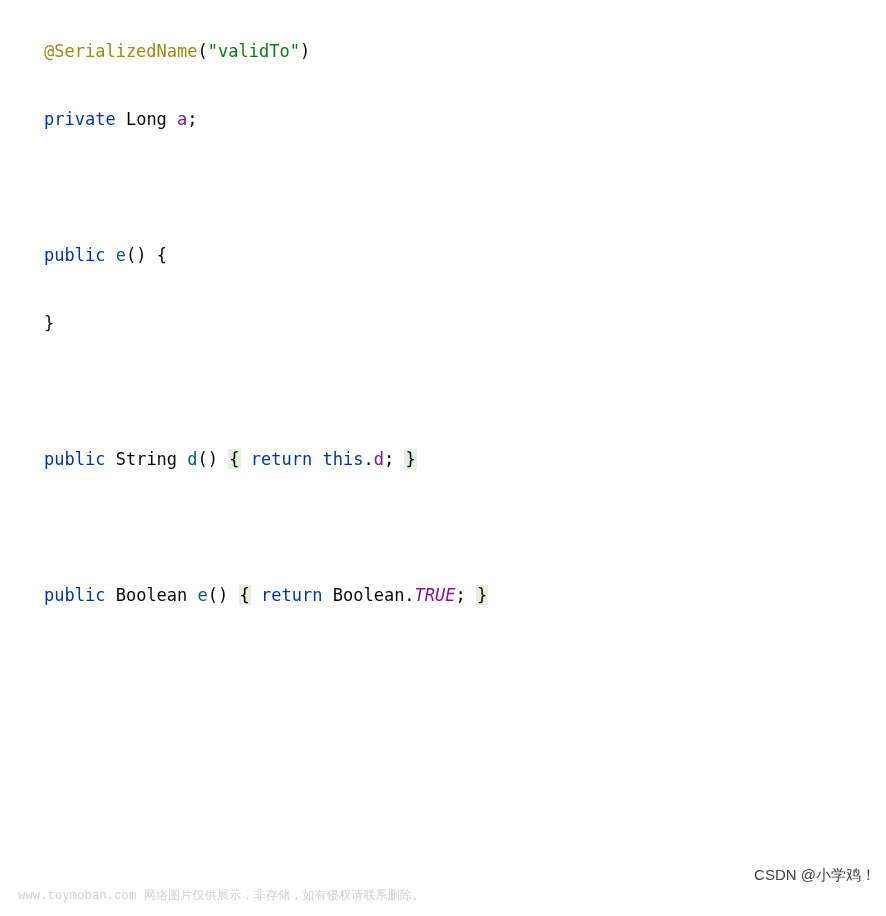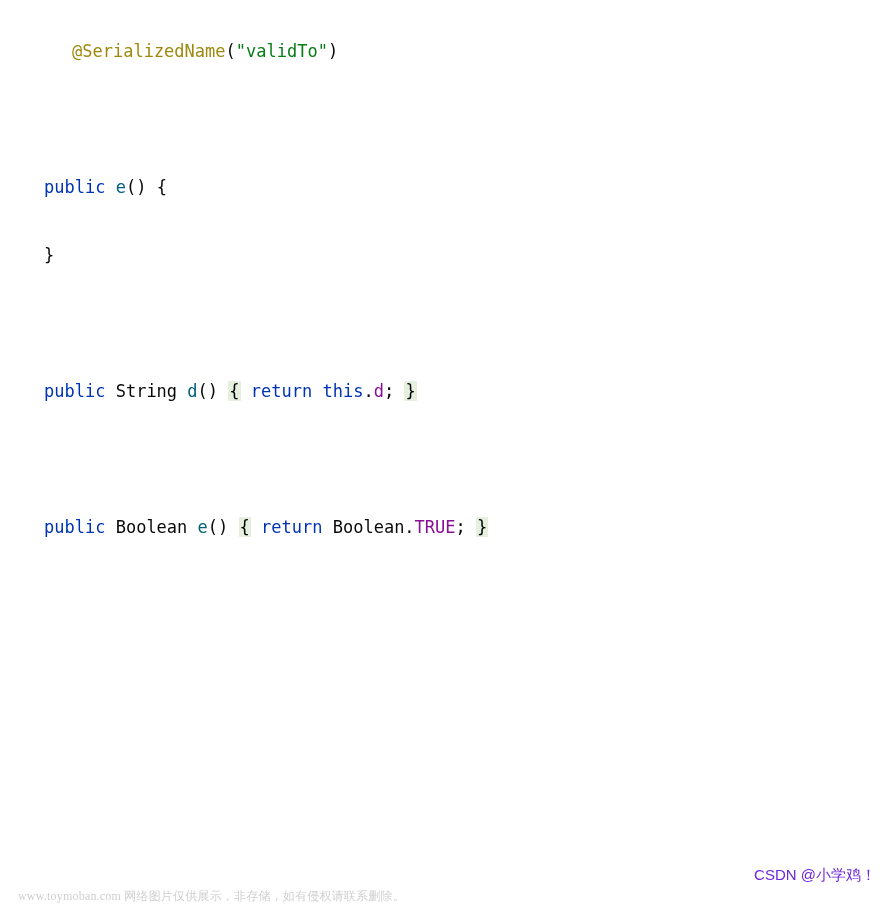--- a/index.html
+++ b/index.html
@@ -20,56 +20,57 @@
     }
     .code-container {
       padding: 0 20px 0 44px;
       white-space: pre;
     }
     .line {
       display: block;
       min-height: 34px;
       line-height: 34px;
     }
-    .annotation { color: #9e880d; margin-left: 28px; }
+    .annotation { color: #9e880d; }
     .string { color: #067d17; }
     .keyword { color: #0033b3; }
     .field-italic { color: #871094; font-style: italic; }
     .method-name { color: #00627a; }
     .field-ref { color: #871094; }
-    .static-ref { color: #871094; }
+    .static-ref { color: #871094; font-style: italic; }
     .plain { color: #080808; }
     .paren { color: #080808; }
     .brace-hl {
       background: #e6f0de;
       padding: 0 1px;
     }
     .watermark-left {
       position: absolute;
       bottom: 8px;
       left: 18px;
       color: #d0d0d0;
       font-size: 12px;
-      font-family: Liberation Serif, serif;
+      font-family: Liberation Mono, monospace;
       letter-spacing: 0.2px;
     }
     .watermark-right {
       position: absolute;
       bottom: 26px;
       right: 10px;
-      color: #6d28d9;
+      color: #404040;
       font-size: 15px;
       font-family: Arial, sans-serif;
     }
   </style>
 </head>
 <body>
 
 <div class="code-container">
 <span class="line"><span class="annotation">@SerializedName</span><span class="paren">(</span><span class="string">"validTo"</span><span class="paren">)</span></span>
+<span class="line"><span class="keyword">private</span> <span class="plain">Long</span> <span class="field-ref">a</span><span class="plain">;</span></span>
 <span class="line"> </span>
 <span class="line"><span class="keyword">public</span> <span class="method-name">e</span><span class="plain">() {</span></span>
 <span class="line"><span class="plain">}</span></span>
 <span class="line"> </span>
 <span class="line"><span class="keyword">public</span> <span class="plain">String</span> <span class="method-name">d</span><span class="plain">() </span><span class="brace-hl">{</span> <span class="keyword">return</span> <span class="keyword">this</span><span class="plain">.</span><span class="field-ref">d</span><span class="plain">; </span><span class="brace-hl">}</span></span>
 <span class="line"> </span>
 <span class="line"><span class="keyword">public</span> <span class="plain">Boolean</span> <span class="method-name">e</span><span class="plain">() </span><span class="brace-hl">{</span> <span class="keyword">return</span> <span class="plain">Boolean.</span><span class="static-ref">TRUE</span><span class="plain">; </span><span class="brace-hl">}</span></span>
 <span class="line"> </span>
 
 

